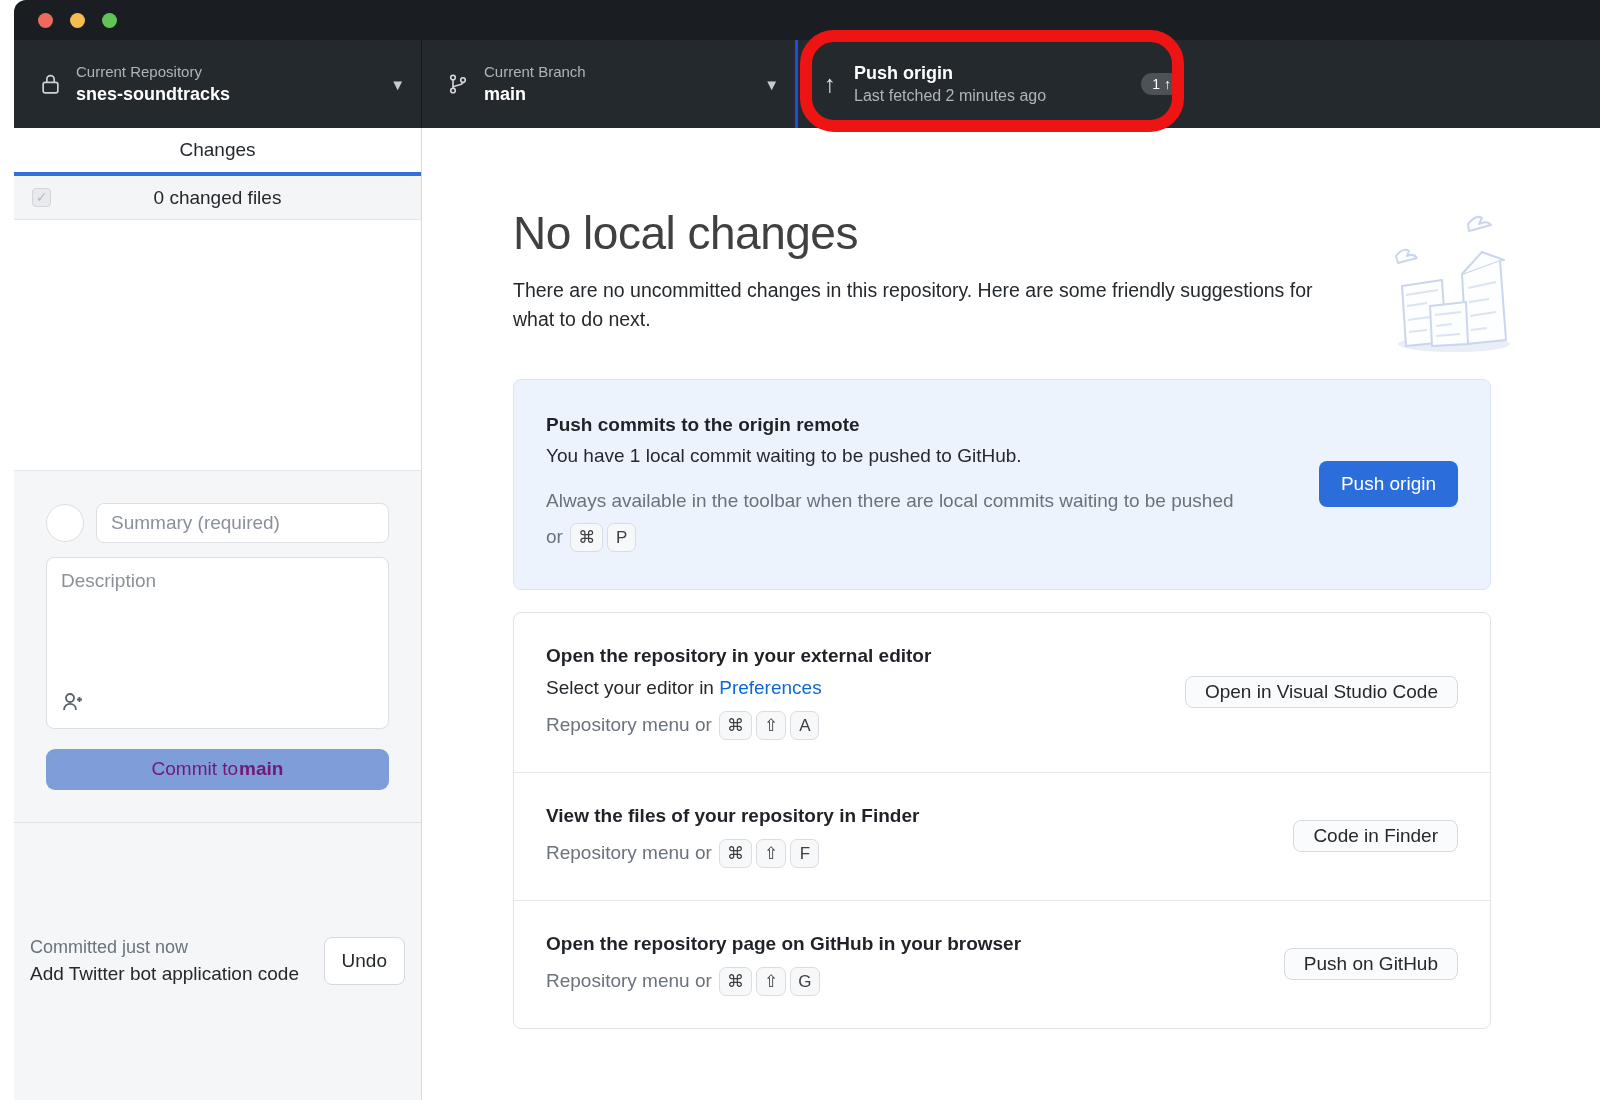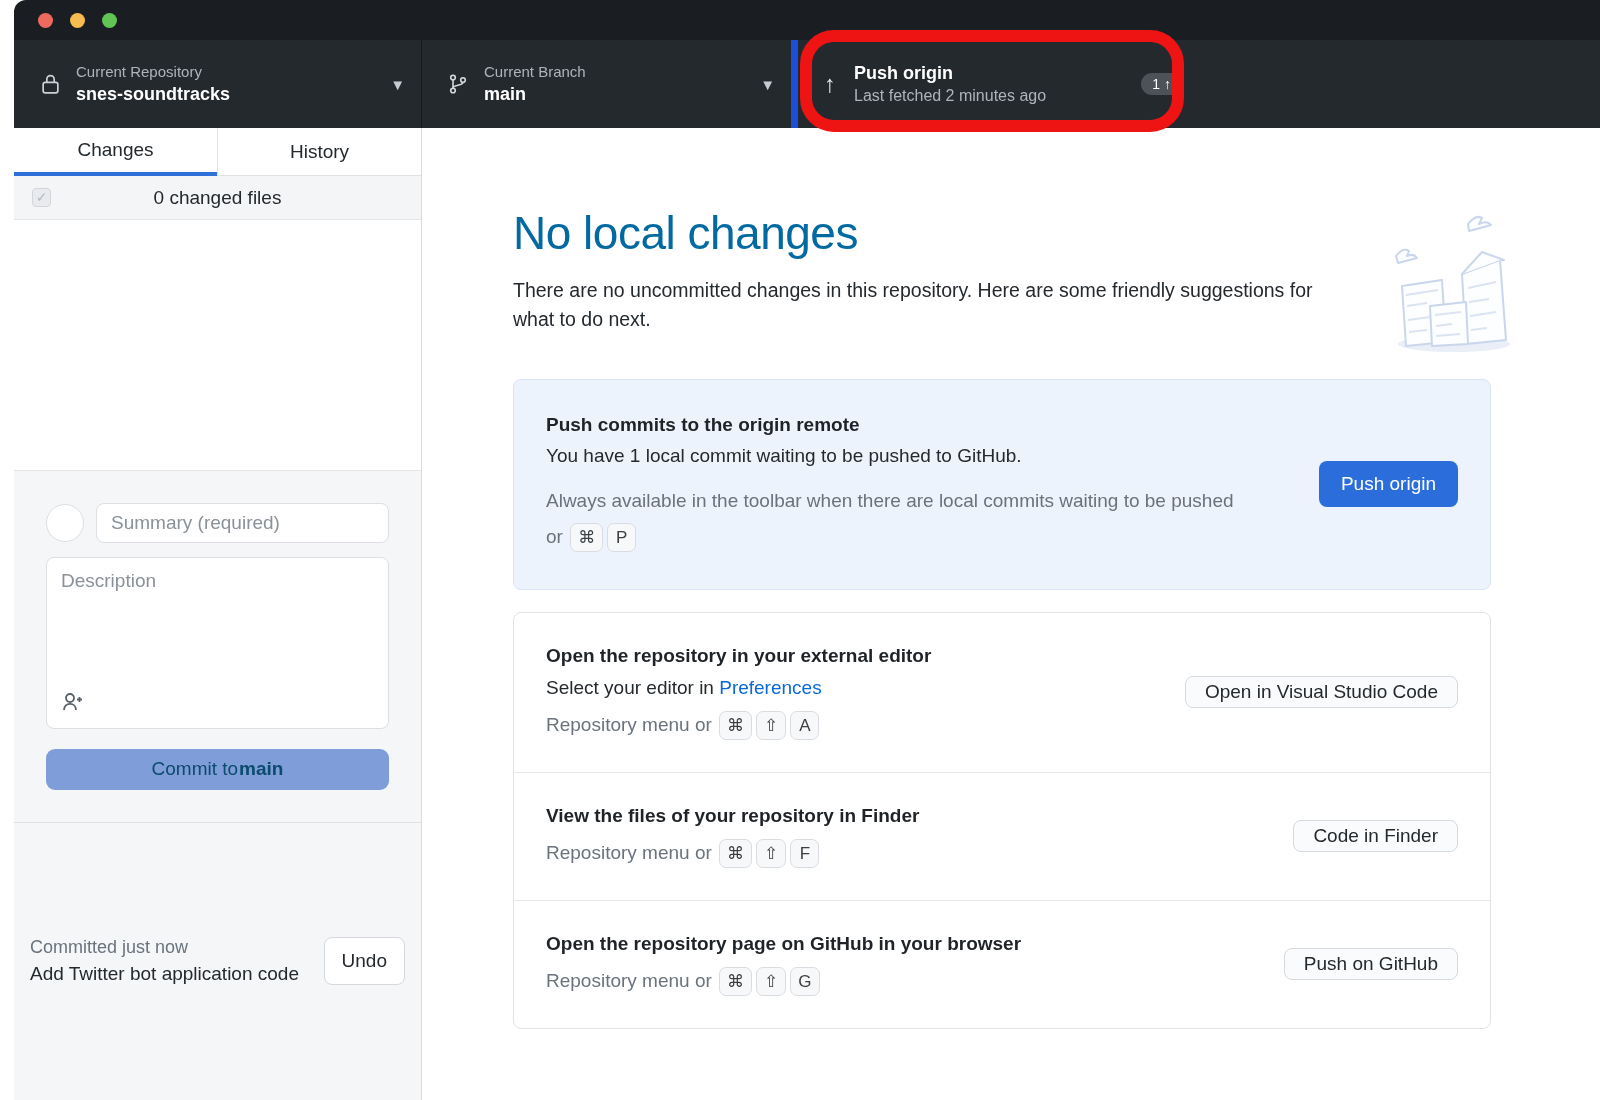--- a/index.html
+++ b/index.html
@@ -12,21 +12,21 @@
   .titlebar { height:40px; background:#1a1d22; display:flex; align-items:center; padding-left:24px; }
   .lights { display:flex; gap:17px; }
   .light { width:15px; height:15px; border-radius:50%; }
   .light.red { background:#ee6a5f; }
   .light.yellow { background:#f5bd4f; }
   .light.green { background:#61c455; }
   
   .toolbar { height:88px; background:#24292e; display:flex; color:#fff; }
   .tb-section { display:flex; align-items:center; padding:0 16px 0 26px; position:relative; }
   .tb-repo { width:408px; border-right:1px solid #17191d; }
-  .tb-branch { width:376px; border-right:7px solid #1d4ed8; }
+  .tb-branch { width:376px; border-right:3px solid #1d4ed8; }
   .tb-push { width:400px; }
   .tb-icon { width:36px; flex:0 0 36px; display:flex; align-items:center; color:#c6cbd1; }
   .tb-text { flex:1; line-height:1.35; }
   .tb-label { font-size:15px; color:#aeb4ba; }
   .tb-value { font-size:18px; font-weight:bold; color:#fff; }
   .tb-sub { font-size:16px; color:#aeb4ba; }
   .tb-chevron { color:#c6cbd1; font-size:15px; margin-left:8px; }
   .push-arrow { font-size:24px; color:#e8eaed; margin-right:18px; }
   .push-badge {
     background:#4c5257; color:#fff; font-size:14px; border-radius:12px;
@@ -49,28 +49,28 @@
   .checkbox { position:absolute; left:18px; width:19px; height:19px; background:#e8eaed; border:1px solid #d2d5da; border-radius:4px; color:#b4bac1; font-size:14px; line-height:17px; text-align:center; }
   .file-list { flex:1; background:#fff; }
   .commit-panel { background:#f5f6f8; border-top:1px solid #e4e6e9; padding:32px; }
   .summary-row { display:flex; align-items:center; gap:12px; }
   .avatar { width:38px; height:38px; border-radius:50%; background:#fff; border:1px solid #dcdfe3; flex:0 0 38px; }
   .summary-input { flex:1; height:40px; border:1px solid #dcdfe3; border-radius:8px; background:#fff; font-size:19px; padding:0 14px; color:#24292e; font-family:"Liberation Sans", sans-serif; outline:none; }
   .summary-input::placeholder, .desc-input::placeholder { color:#8a9199; }
   .desc-box { margin-top:14px; border:1px solid #dcdfe3; border-radius:8px; background:#fff; height:172px; display:flex; flex-direction:column; padding:12px 14px 10px; }
   .desc-input { flex:1; border:none; outline:none; resize:none; font-size:19px; color:#24292e; font-family:"Liberation Sans", sans-serif; background:transparent; }
   .desc-tools { color:#57606a; }
-  .commit-btn { margin-top:20px; width:100%; height:41px; border:none; border-radius:9px; background:#7f9ed9; color:#0c4a6e; font-size:19px; font-family:"Liberation Sans", sans-serif; cursor:default; display:flex; align-items:center; justify-content:center; gap:1px; }
+  .commit-btn { margin-top:20px; width:100%; height:41px; border:none; border-radius:9px; background:#7f9ed9; color:#701a75; font-size:19px; font-family:"Liberation Sans", sans-serif; cursor:default; display:flex; align-items:center; justify-content:center; gap:1px; }
   .commit-btn .branch-bold { font-weight:bold; }
   .committed { border-top:1px solid #dfe2e5; background:#f5f6f8; padding:14px 16px; display:flex; align-items:center; justify-content:space-between; flex:1; }
   .committed-status { font-size:18px; color:#6a737d; }
   .committed-msg { font-size:19px; color:#24292e; margin-top:5px; }
   .undo-btn { background:#fff; border:1px solid #d5d8dc; border-radius:8px; font-size:19px; color:#24292e; padding:12px 17px; font-family:"Liberation Sans", sans-serif; cursor:pointer; }
   
-  .page-title { margin-top:78px; font-size:46px; font-weight:300; color:#0369a1; letter-spacing:-0.5px; }
+  .page-title { margin-top:78px; font-size:46px; font-weight:300; color:#404040; letter-spacing:-0.5px; }
   .page-sub { margin-top:16px; font-size:19.5px; color:#24292e; max-width:835px; line-height:1.5; }
   .illustration { position:absolute; top:66px; right:100px; }
   .push-card {
     margin-top:44px; background:#edf3fc; border:1px solid #d9e5f6; border-radius:8px;
     padding:34px 32px; display:flex; align-items:center; justify-content:space-between;
   }
   .card-text { max-width:700px; }
   .card-title { font-size:19px; font-weight:bold; color:#1f2328; }
   .card-line { font-size:19px; color:#24292e; margin-top:9px; }
   .card-hint { font-size:19px; color:#6a737d; margin-top:16px; line-height:1.9; }
@@ -150,21 +150,20 @@
     </div>
   </div>
 
   <div class="annotation"></div>
 
   <div class="app-body">
 
     <div class="sidebar">
       <div class="tabs">
         <div class="tab active">Changes</div>
-        <div class="tab inactive">History</div>
       </div>
 
       <div class="changed-row">
         <span class="checkbox">✓</span>
         <span>0 changed files</span>
       </div>
 
       <div class="file-list"></div>
 
       <div class="commit-panel">

